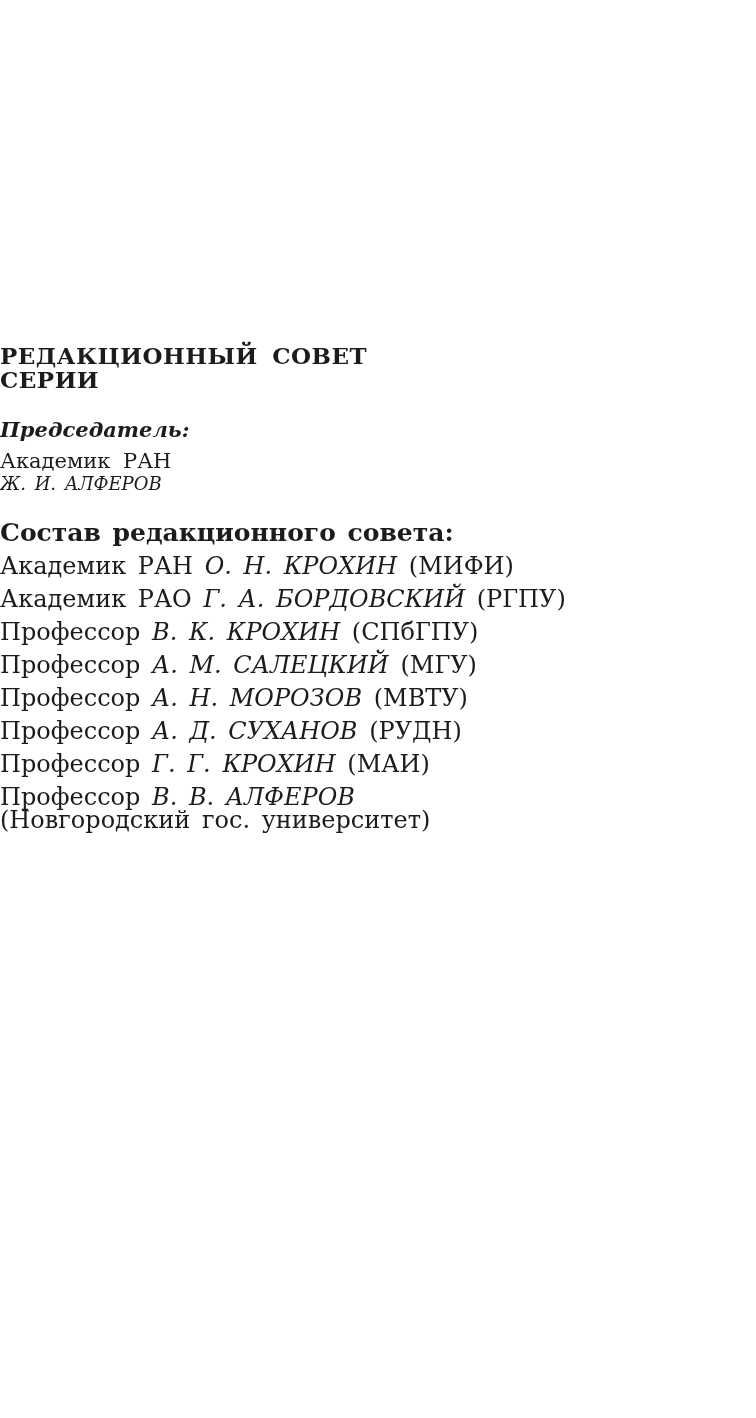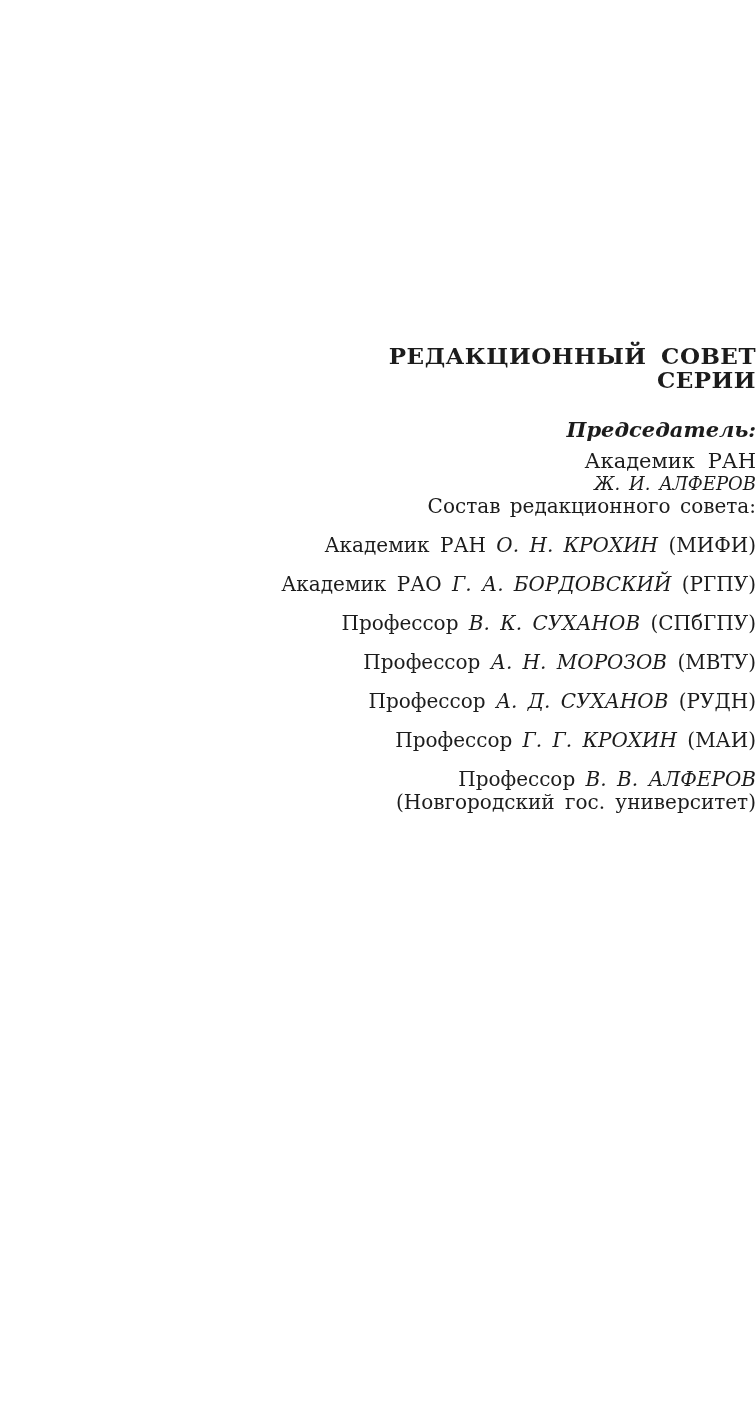--- a/index.html
+++ b/index.html
@@ -12,21 +12,21 @@
     height: 1418px;
     font-family: "DejaVu Serif", "Liberation Serif", serif;
     color: #1c1c1c;
     overflow: hidden;
   }
   .page {
     width: 756px;
     height: 1322px;
     box-sizing: border-box;
     padding-top: 344px;
-    text-align: right;
+    text-align: left;
   }
   .series-title {
     font-size: 23px;
     line-height: 24px;
     font-weight: bold;
     letter-spacing: 0.5px;
     word-spacing: 6px;
   }
   .chairman-heading {
     margin-top: 27px;
@@ -42,28 +42,29 @@
     line-height: 22px;
     word-spacing: 6px;
   }
   .chairman-name {
     font-size: 18px;
     line-height: 23px;
     font-style: italic;
     word-spacing: 3px;
   }
   .board-heading {
-    font-size: 20px;
+    margin-top: 27px;
+    font-size: 25px;
     line-height: 22px;
-    font-weight: normal;
+    font-weight: bold;
     word-spacing: 3px;
   }
   .member {
-    margin-top: 17px;
-    font-size: 20px;
+    margin-top: 11px;
+    font-size: 24px;
     line-height: 22px;
     word-spacing: 4px;
   }
   .member .name {
     font-style: italic;
   }
   .member .affiliation.block {
     display: block;
     line-height: 25px;
   }
@@ -81,22 +82,23 @@
   <div class="chairman-heading">Председатель:</div>
   <div class="chairman-rank">Академик РАН</div>
   <div class="chairman-name">Ж. И. АЛФЕРОВ</div>
 
   <div class="board-heading">Состав редакционного совета:</div>
 
   <div class="member"><span class="rank">Академик РАН</span> <span class="name">О. Н. КРОХИН</span> <span class="affiliation">(МИФИ)</span></div>
 
   <div class="member"><span class="rank">Академик РАО</span> <span class="name">Г. А. БОРДОВСКИЙ</span> <span class="affiliation">(РГПУ)</span></div>
 
-  <div class="member"><span class="rank">Профессор</span> <span class="name">В. К. СУХАНОВ</span> <span class="affiliation">(СПбГПУ)</span></div>
+  <div class="member"><span class="rank">Профессор</span> <span class="name">В. К. КРОХИН</span> <span class="affiliation">(СПбГПУ)</span></div>
 
+  <div class="member"><span class="rank">Профессор</span> <span class="name">А. М. САЛЕЦКИЙ</span> <span class="affiliation">(МГУ)</span></div>
 
 
   <div class="member"><span class="rank">Профессор</span> <span class="name">А. Н. МОРОЗОВ</span> <span class="affiliation">(МВТУ)</span></div>
 
   <div class="member"><span class="rank">Профессор</span> <span class="name">А. Д. СУХАНОВ</span> <span class="affiliation">(РУДН)</span></div>
 
   <div class="member"><span class="rank">Профессор</span> <span class="name">Г. Г. КРОХИН</span> <span class="affiliation">(МАИ)</span></div>
 
   <div class="member"><span class="rank">Профессор</span> <span class="name">В. В. АЛФЕРОВ</span> <span class="affiliation block">(Новгородский гос. университет)</span></div>
 

